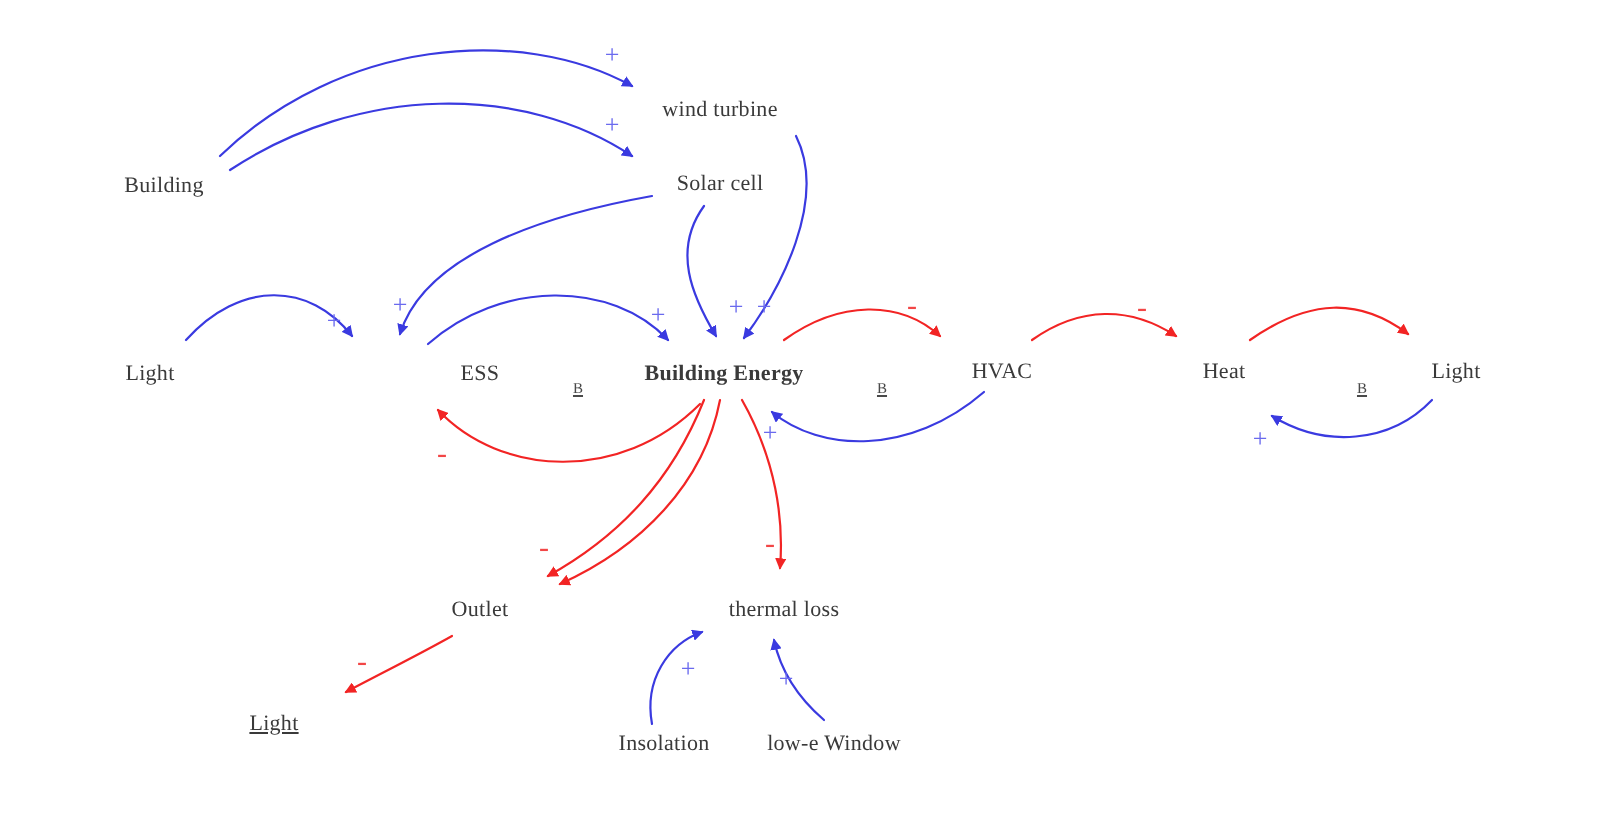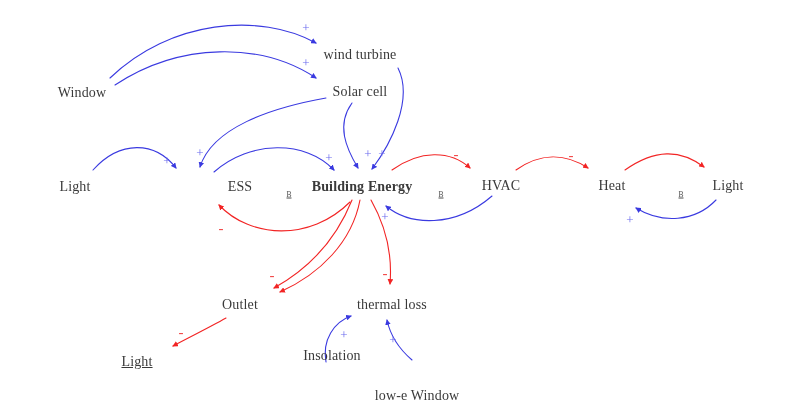--- a/index.html
+++ b/index.html
@@ -18,21 +18,21 @@
   #diagram-svg {
     position: absolute;
     left: 0;
     top: 0;
     width: 800px;
     height: 409px;
   }
   .node-label {
     position: absolute;
     font-family: "Liberation Serif", "DejaVu Serif", serif;
-    font-size: 14px;
+    font-size: 11px;
     color: #3a3a3a;
     white-space: nowrap;
     transform: translate(-50%, -50%);
     letter-spacing: 0.15px;
   }
   .loop-label {
     position: absolute;
     font-family: "Liberation Serif", "DejaVu Serif", serif;
     font-size: 7.5px;
     color: #4a4a4a;
@@ -104,34 +104,34 @@
 
       <path d="M 226 318 C 210 327 190 337 173 346" stroke="#f22424" marker-end="url(#arrow-red)"></path>
 
       <path d="M 326 362 C 322 340 334 322 351 316" stroke="#3a3ae0" marker-end="url(#arrow-blue)"></path>
 
       <path d="M 412 360 C 398 348 390 334 387 320" stroke="#3a3ae0" marker-end="url(#arrow-blue)"></path>
 
     </g>
   </svg>
 
-  <div class="node-label" style="left:82px;  top:93px;">Window</div>
+  <div class="node-label" style="left:82px;  top:93px;">Building</div>
   <div class="node-label" style="left:360px; top:55px;">wind turbine</div>
   <div class="node-label" style="left:360px; top:92px;">Solar cell</div>
   <div class="node-label" style="left:75px;  top:187px;">Light</div>
   <div class="node-label" style="left:196px; top:187px;margin-left:44px;">ESS</div>
   <div class="node-label" style="left:362px; top:187px;font-weight:bold;">Building Energy</div>
   <div class="node-label" style="left:491px; top:186px;padding-left:20px;">HVAC</div>
   <div class="node-label" style="left:612px; top:186px;">Heat</div>
   <div class="node-label" style="left:728px; top:186px;">Light</div>
   <div class="node-label" style="left:240px; top:305px;">Outlet</div>
   <div class="node-label" style="left:392px; top:305px;text-align:right;">thermal loss</div>
   <div class="node-label" style="left:137px; top:362px;text-decoration:underline;">Light</div>
-  <div class="node-label" style="left:332px; top:356px;">Insolation</div>
-  <div class="node-label" style="left:417px; top:372px;margin-top:24px;">low-e Window</div>
+  <div class="node-label" style="left:332px; top:372px;">Insolation</div>
+  <div class="node-label" style="left:417px; top:372px;">low-e Window</div>
 
   <div class="loop-label" style="left:289px; top:194px;">B</div>
   <div class="loop-label" style="left:441px; top:194px;">B</div>
   <div class="loop-label" style="left:681px; top:194px;">B</div>
 
   <div class="polarity plus" style="left:306px; top:27px;">+</div>
   <div class="polarity plus" style="left:306px; top:62px;">+</div>
   <div class="polarity plus" style="left:167px; top:160px;">+</div>
   <div class="polarity plus" style="left:200px; top:152px;">+</div>
   <div class="polarity plus" style="left:329px; top:157px;">+</div>

